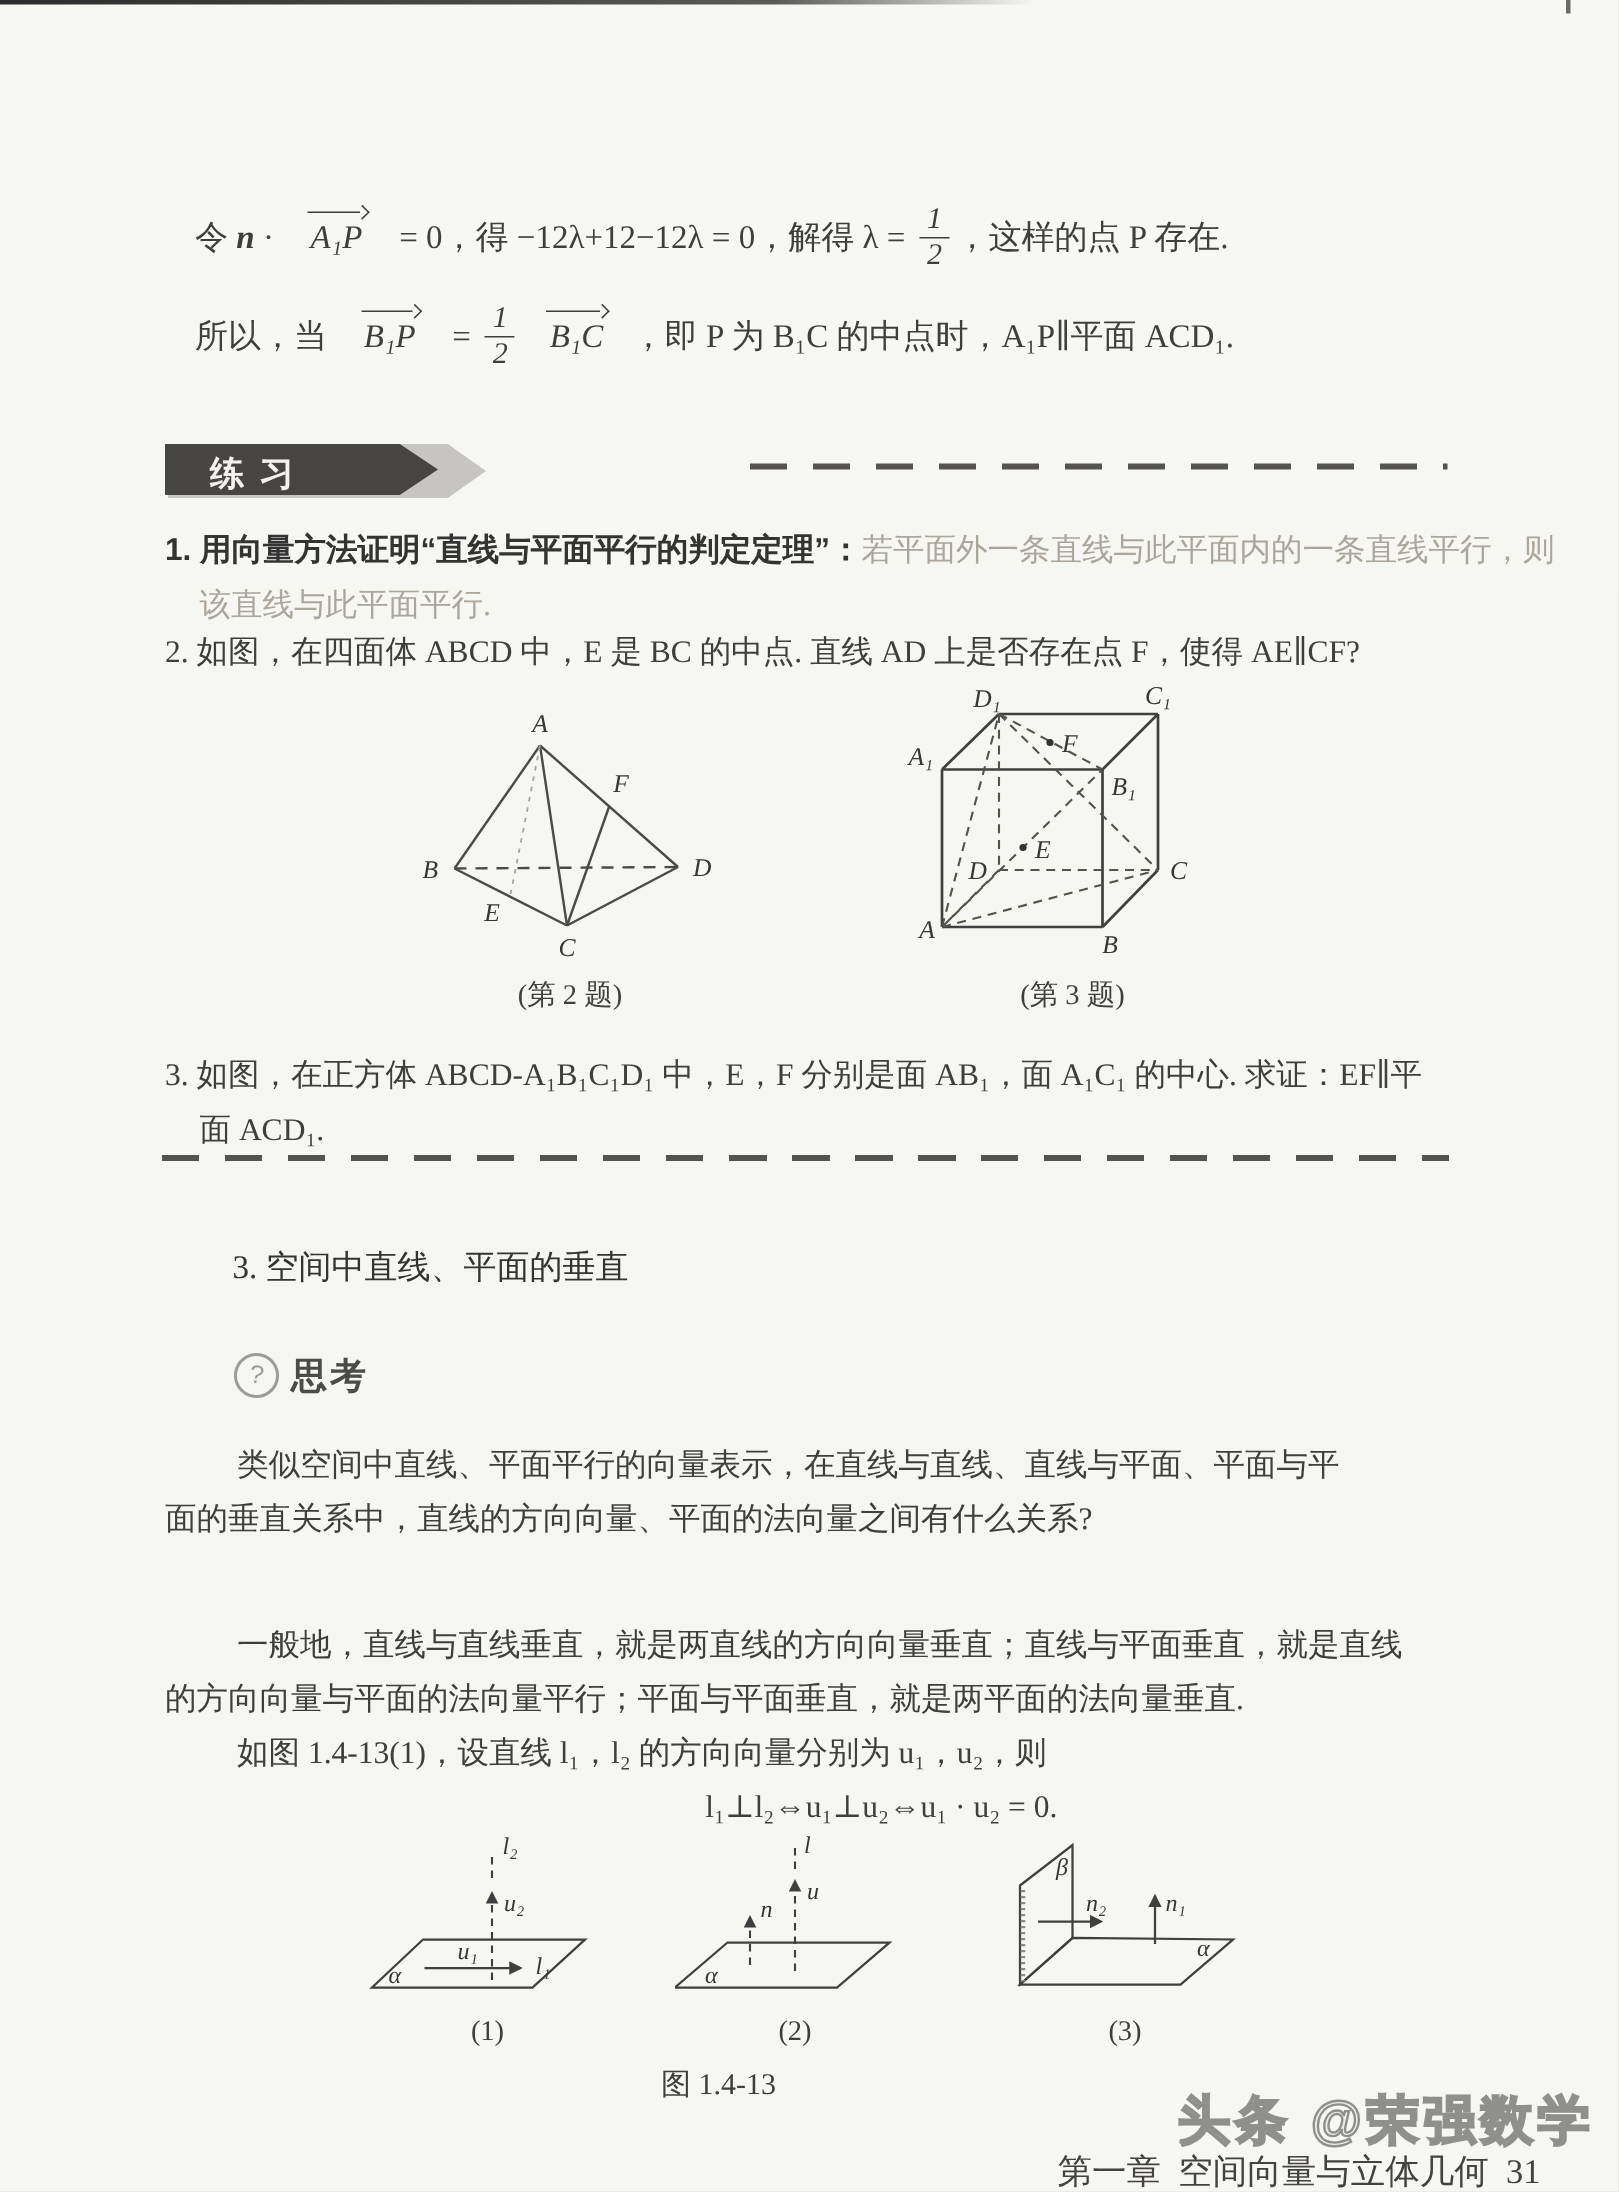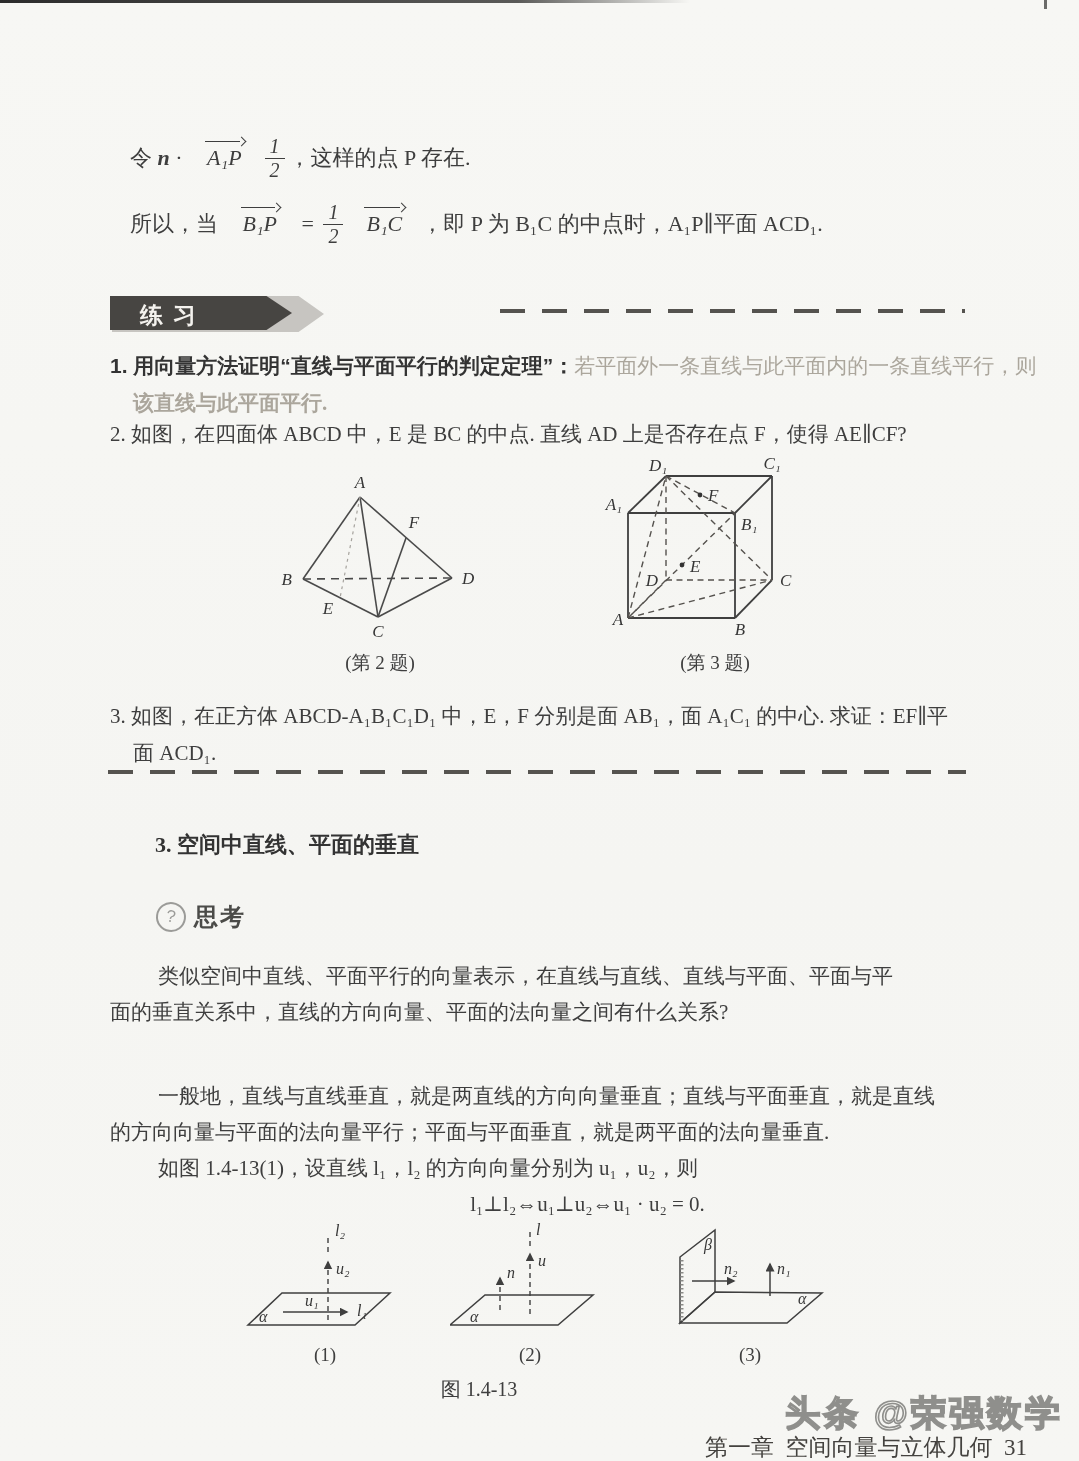--- a/index.html
+++ b/index.html
@@ -20,48 +20,48 @@
   .bvec{font-style:italic;font-weight:bold;}
   .vec{position:relative;font-style:italic;margin:0 17px;padding:0 2px;}
   .vec::before{content:"";position:absolute;left:0;right:4px;top:-4px;border-top:1.6px solid #3e3e3e;}
   .vec::after{content:"";position:absolute;right:-1px;top:-7px;width:6px;height:6px;
     border-top:1.6px solid #3e3e3e;border-right:1.6px solid #3e3e3e;transform:rotate(45deg);}
   .frac{display:inline-flex;flex-direction:column;align-items:center;font-style:italic;
     font-size:20px;line-height:1.05;margin:0 4px;vertical-align:middle;}
   .frac .num{border-bottom:1.6px solid #3e3e3e;padding:0 5px 1px;}
   .frac .den{padding-top:1px;}
   .dashline{height:4px;background:repeating-linear-gradient(90deg,#55534f 0 25px,transparent 25px 42px);}
-  .faded{color:#aba69c;filter:blur(0.3px);font-weight:bold;}
+  .faded{color:#aba69c;filter:blur(0.3px);}
   .banner-dark{width:182px;height:34px;background:#474542;
     clip-path:polygon(0 0,86% 0,100% 50%,86% 100%,0 100%);z-index:2;}
   .banner-light{width:212px;height:36px;background:#c7c5c1;
     clip-path:polygon(0 0,88% 0,100% 50%,88% 100%,0 100%);z-index:1;}
   .banner-label{z-index:3;color:#f4f2ee;font-size:23px;letter-spacing:10px;font-weight:bold;}
   .caption{font-size:19px;text-align:center;white-space:pre;}
-  .heading{font-size:22px;font-weight:bold;color:#333;}
+  .heading{font-size:22px;font-weight:normal;color:#333;}
   .think-circle{width:26px;height:26px;border:2px solid #9b9b98;border-radius:50%;
     color:#9b9b98;font-size:17px;line-height:26px;text-align:center;transform:rotate(8deg);}
   .think-label{font-size:24px;font-weight:bold;color:#4b4b48;letter-spacing:2px;}
   .fig-label{font-style:italic;font-size:17px;fill:#363636;font-family:"Liberation Serif","DejaVu Serif",serif;}
   .fig-label-sm{font-style:italic;font-size:16px;fill:#363636;font-family:"Liberation Serif","DejaVu Serif",serif;}
   .watermark{font-size:35px;font-weight:bold;letter-spacing:3px;color:#eeeeea;
     -webkit-text-stroke:1.6px #8f8f8c;font-family:"Liberation Sans","DejaVu Sans",sans-serif;}
   .footer{font-size:23px;color:#44423f;white-space:pre;}
   .topline{background:linear-gradient(90deg,#2c2c2c,#5a5a58 75%,rgba(90,90,88,0));}
 </style>
 </head>
 <body>
 
 <div id="page">
 
   <div class="abs topline" style="left:0;top:0;width:690px;height:3px;"></div>
   <div class="abs" style="left:1044px;top:0;width:3px;height:9px;background:#6b6b69;"></div>
 
   <div class="abs mathline" style="left:130px;top:128px;">
-    <span>令 </span><span class="bvec">n</span><span> · </span><span class="vec">A₁P</span><span class="frac"><span class="num">1</span><span class="den">2</span></span><span>，这样的点 P 存在.</span>
+    <span>令 </span><span class="bvec">n</span><span> · </span><span class="vec">A₁P</span><span> = 0，得 −12λ+12−12λ = 0，解得 λ = </span><span class="frac"><span class="num">1</span><span class="den">2</span></span><span>，这样的点 P 存在.</span>
   </div>
   <div class="abs mathline" style="left:130px;top:194px;">
     <span>所以，当 </span><span class="vec">B₁P</span><span> = </span><span class="frac"><span class="num">1</span><span class="den">2</span></span><span class="vec">B₁C</span><span>，即 P 为 B₁C 的中点时，A₁P∥平面 ACD₁.</span>
   </div>
 
   <div class="abs banner-light" style="left:112px;top:296px;"></div>
   <div class="abs banner-dark" style="left:110px;top:296px;"></div>
   <div class="abs banner-label sans" style="left:140px;top:300px;">练习</div>
   <div class="abs dashline" style="left:500px;top:309px;width:465px;height:3.5px;"></div>
 

